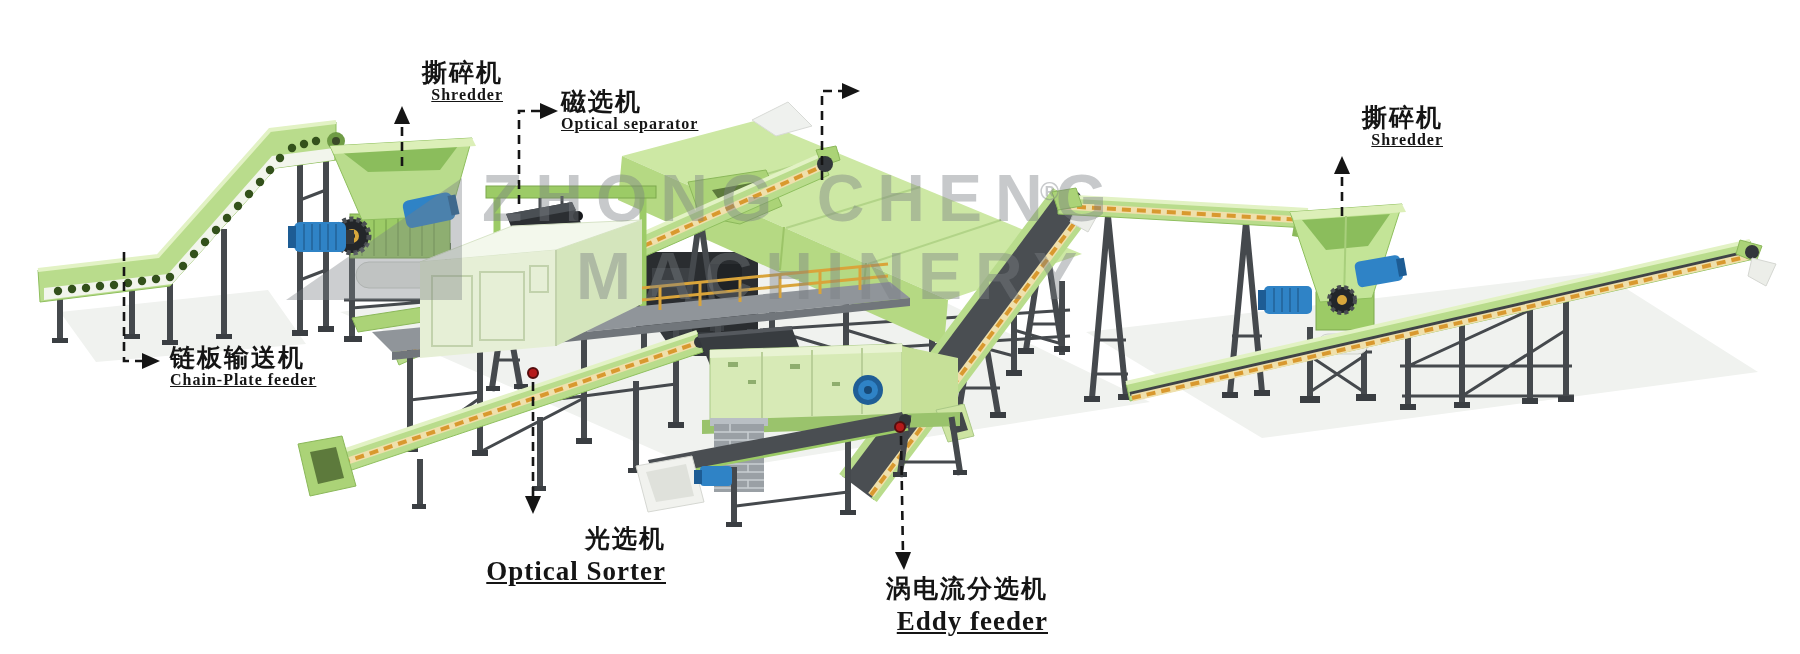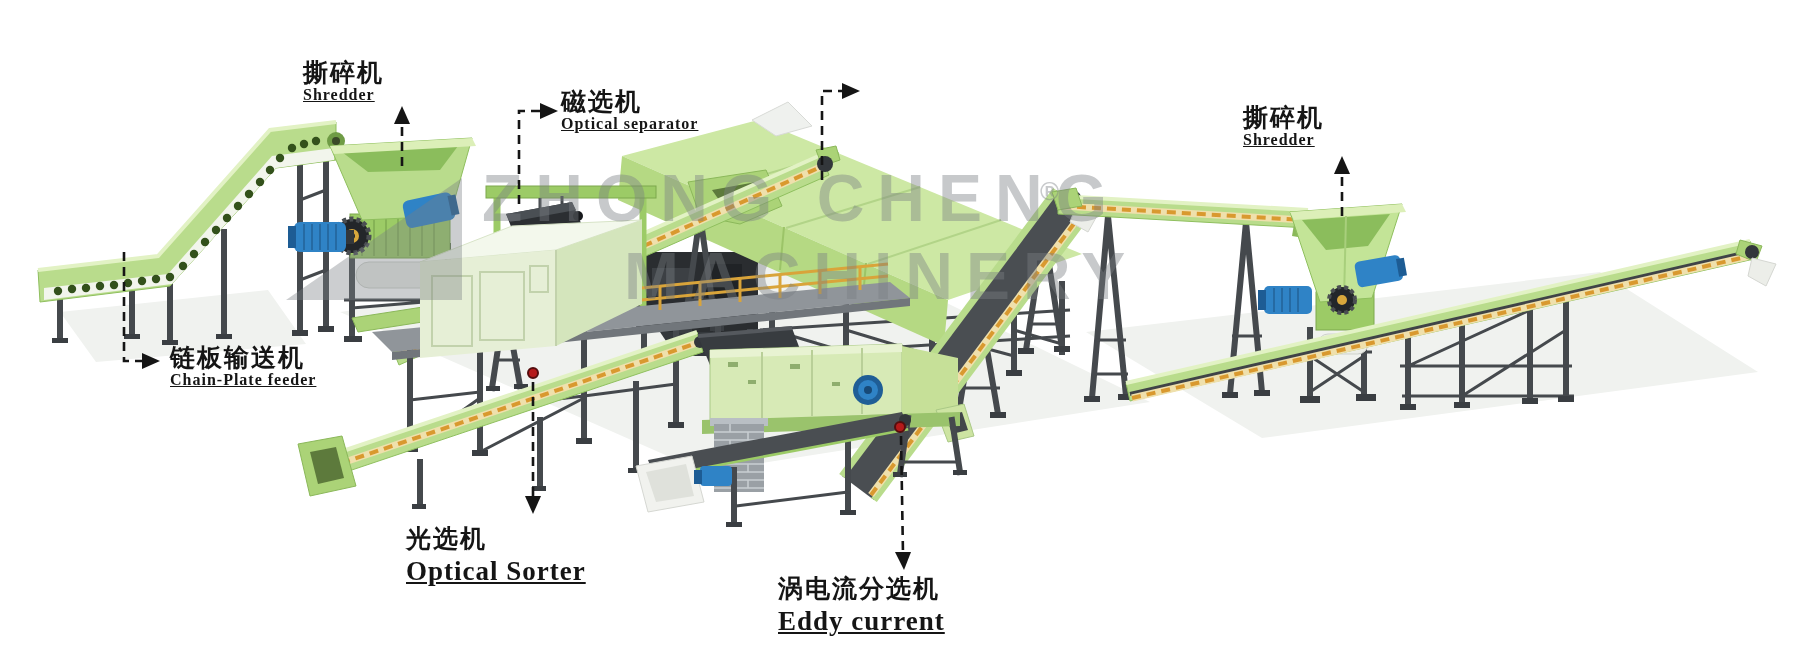--- a/index.html
+++ b/index.html
@@ -7,34 +7,34 @@
          font-family:"Liberation Sans",sans-serif;}
   
   #machines-svg{position:absolute;left:0;top:0;z-index:20;}
   #watermark{position:absolute;left:0;top:0;width:1800px;height:597px;z-index:30;pointer-events:none;}
   #annotations-svg{position:absolute;left:0;top:0;z-index:40;}
   .label{position:absolute;z-index:50;color:#151515;line-height:1.12;}
   .label .zh{display:block;font-weight:700;font-size:25px;letter-spacing:2px;
              font-family:"Liberation Sans",sans-serif;}
   .label .en{display:block;font-size:16px;font-weight:600;letter-spacing:1px;
              font-family:"Liberation Serif",serif;text-decoration:underline;}
-  .label.center{text-align:left;}
+  .label.center{text-align:right;}
   .label .en.big{font-size:27px;font-weight:700;letter-spacing:1px;margin-top:4px;}
   .lab-shredder-left{left:303px;top:58px;width:200px;}
   .lab-magnetic{left:561px;top:77px;width:220px;margin-top:10px;}
   .lab-ballistic{left:864px;top:61px;width:230px;}
   .lab-shredder-right{left:1243px;top:103px;width:200px;}
   .lab-chain-plate{left:170px;top:343px;width:230px;}
   .lab-optical{left:406px;top:524px;width:260px;}
   .lab-eddy{left:778px;top:574px;width:270px;}
   
   .wm-line{position:absolute;font-weight:700;color:rgba(122,126,131,0.42);
            font-family:"Liberation Sans",sans-serif;white-space:nowrap;}
   .wm-1{left:482px;top:160px;font-size:66px;letter-spacing:13px;}
-  .wm-2{left:624px;top:238px;font-size:66px;letter-spacing:13px;}
+  .wm-2{left:576px;top:238px;font-size:66px;letter-spacing:13px;}
   .wm-reg{left:1040px;top:176px;font-size:26px;letter-spacing:0;}
   
   .shadow{fill:#f0f2ef;}
   .green{fill:#b9dc8c;stroke:#8fbf5e;stroke-width:1;}
   .green-d{fill:#9ccb66;stroke:#7ca84c;stroke-width:1;}
   .green-l{fill:#cde8a4;}
   .green-ll{fill:#e6efd6;}
   .chute{fill:#abd377;stroke:#8bb85a;stroke-width:1;}
   .frame{stroke:#45494d;stroke-width:6;fill:none;stroke-linecap:square;}
   .frame-t{stroke:#45494d;stroke-width:3;fill:none;}
@@ -400,15 +400,15 @@
   <div class="label center lab-optical">
     <span class="zh">光选机</span>
     <span class="en big">Optical Sorter</span>
   </div>
   <div class="label lab-chain-plate">
     <span class="zh">链板输送机</span>
     <span class="en">Chain-Plate feeder</span>
   </div>
   <div class="label center lab-eddy">
     <span class="zh">涡电流分选机</span>
-    <span class="en big">Eddy current</span>
+    <span class="en big">Eddy feeder</span>
   </div>
 </div>
 
 </body></html>

